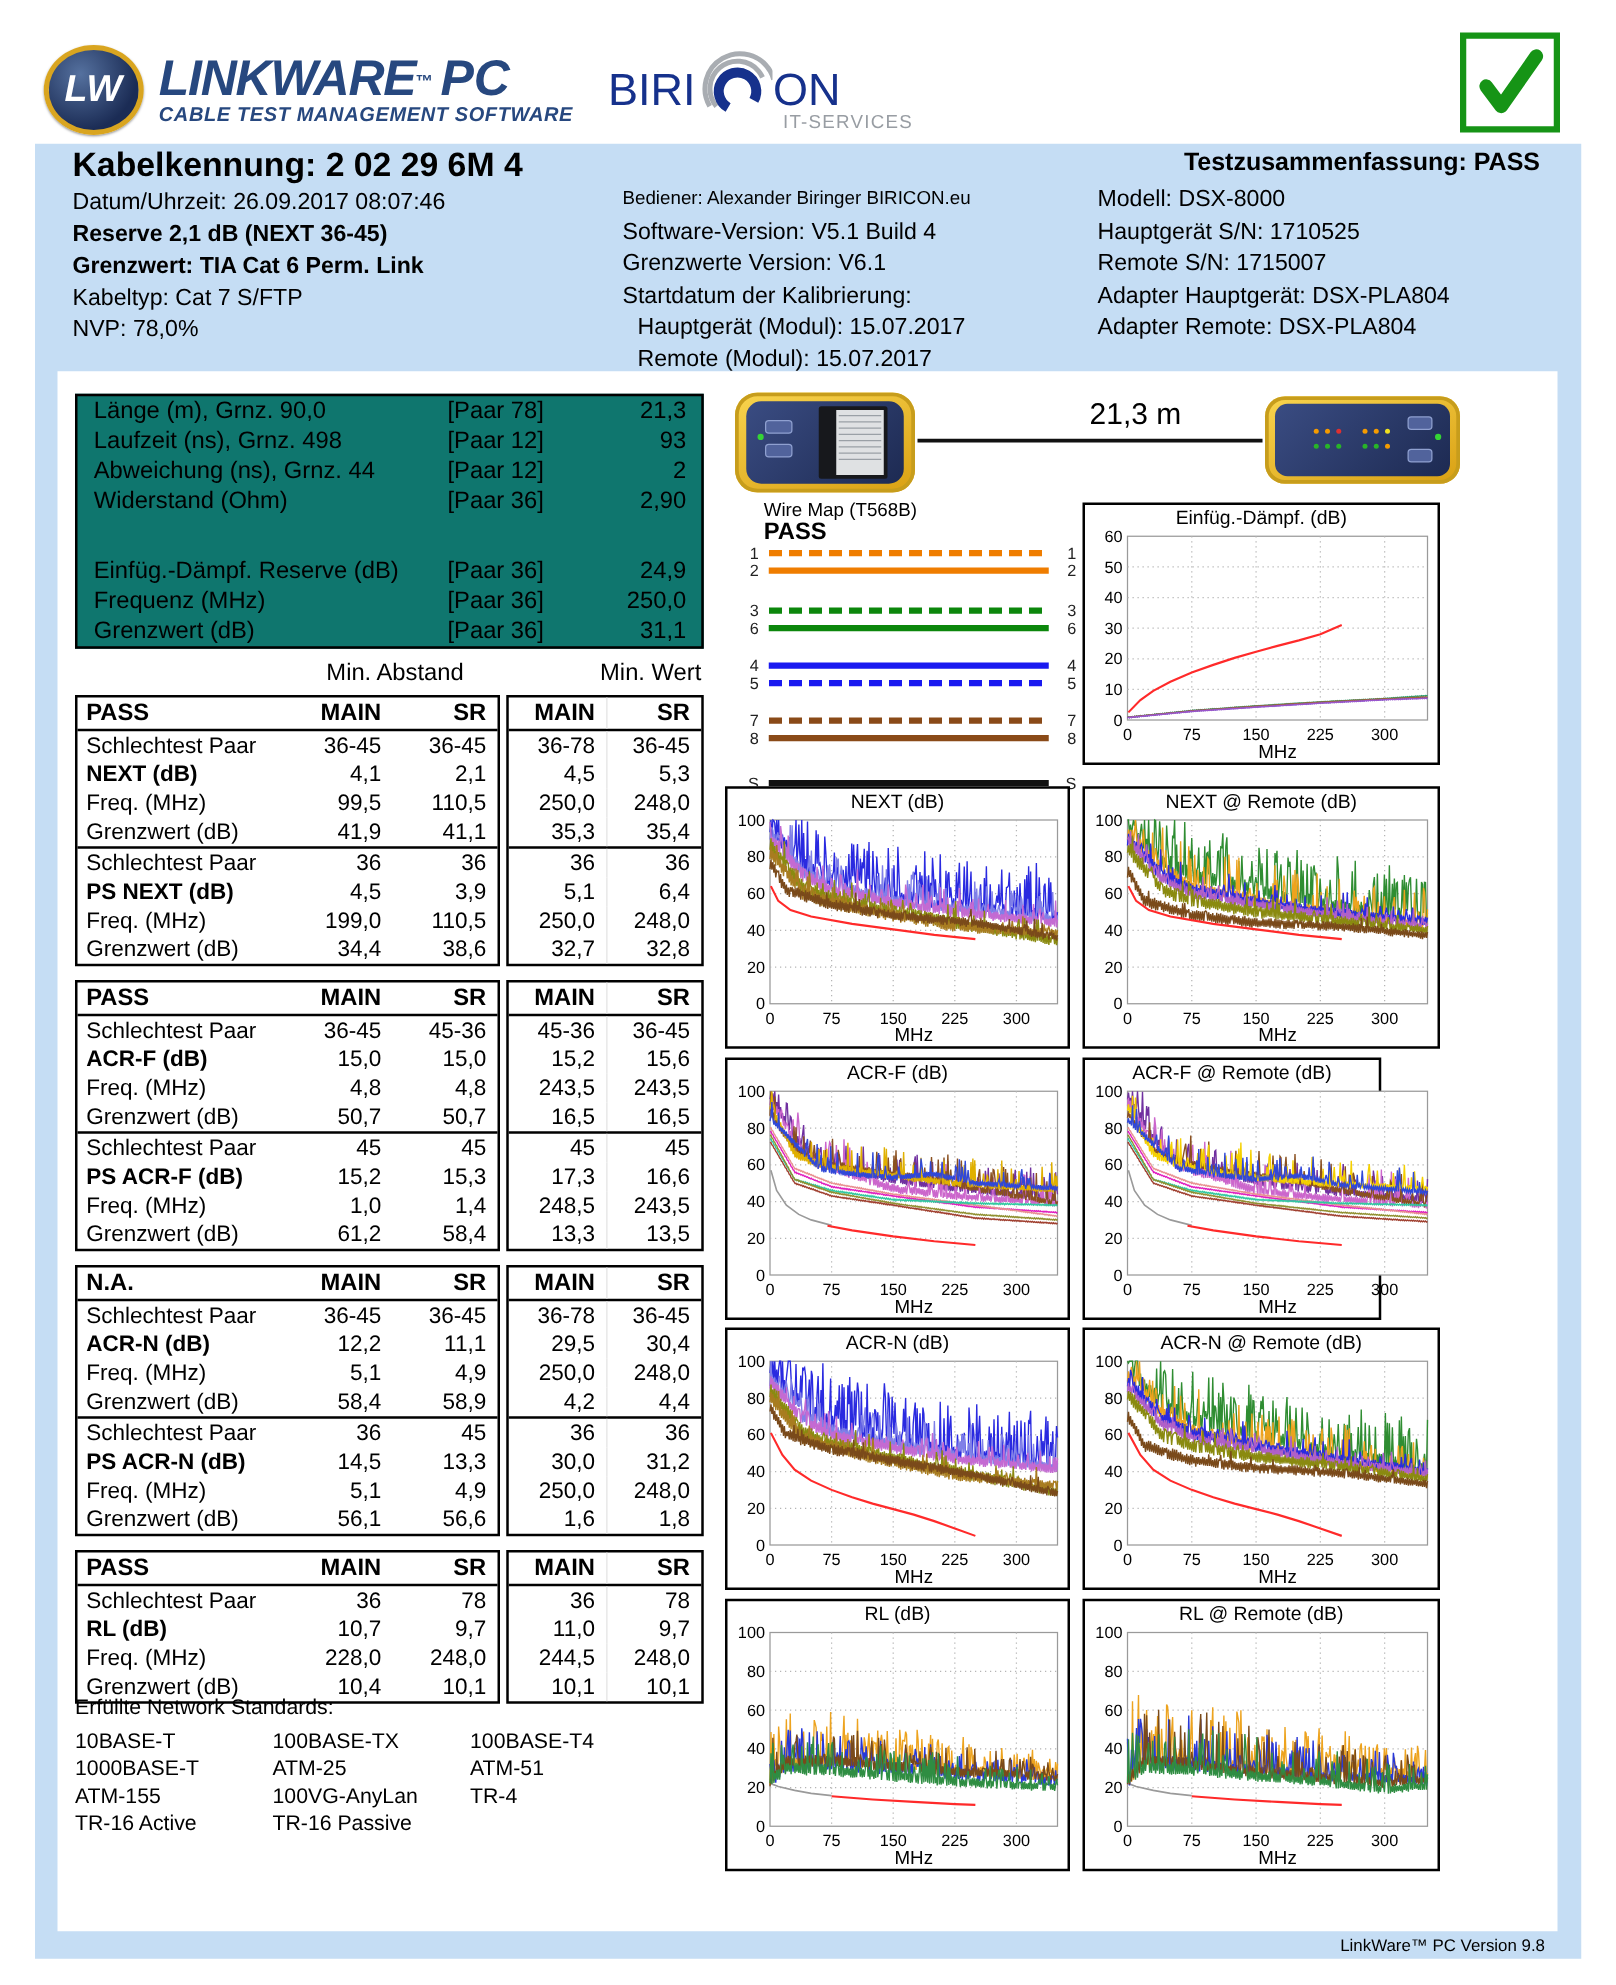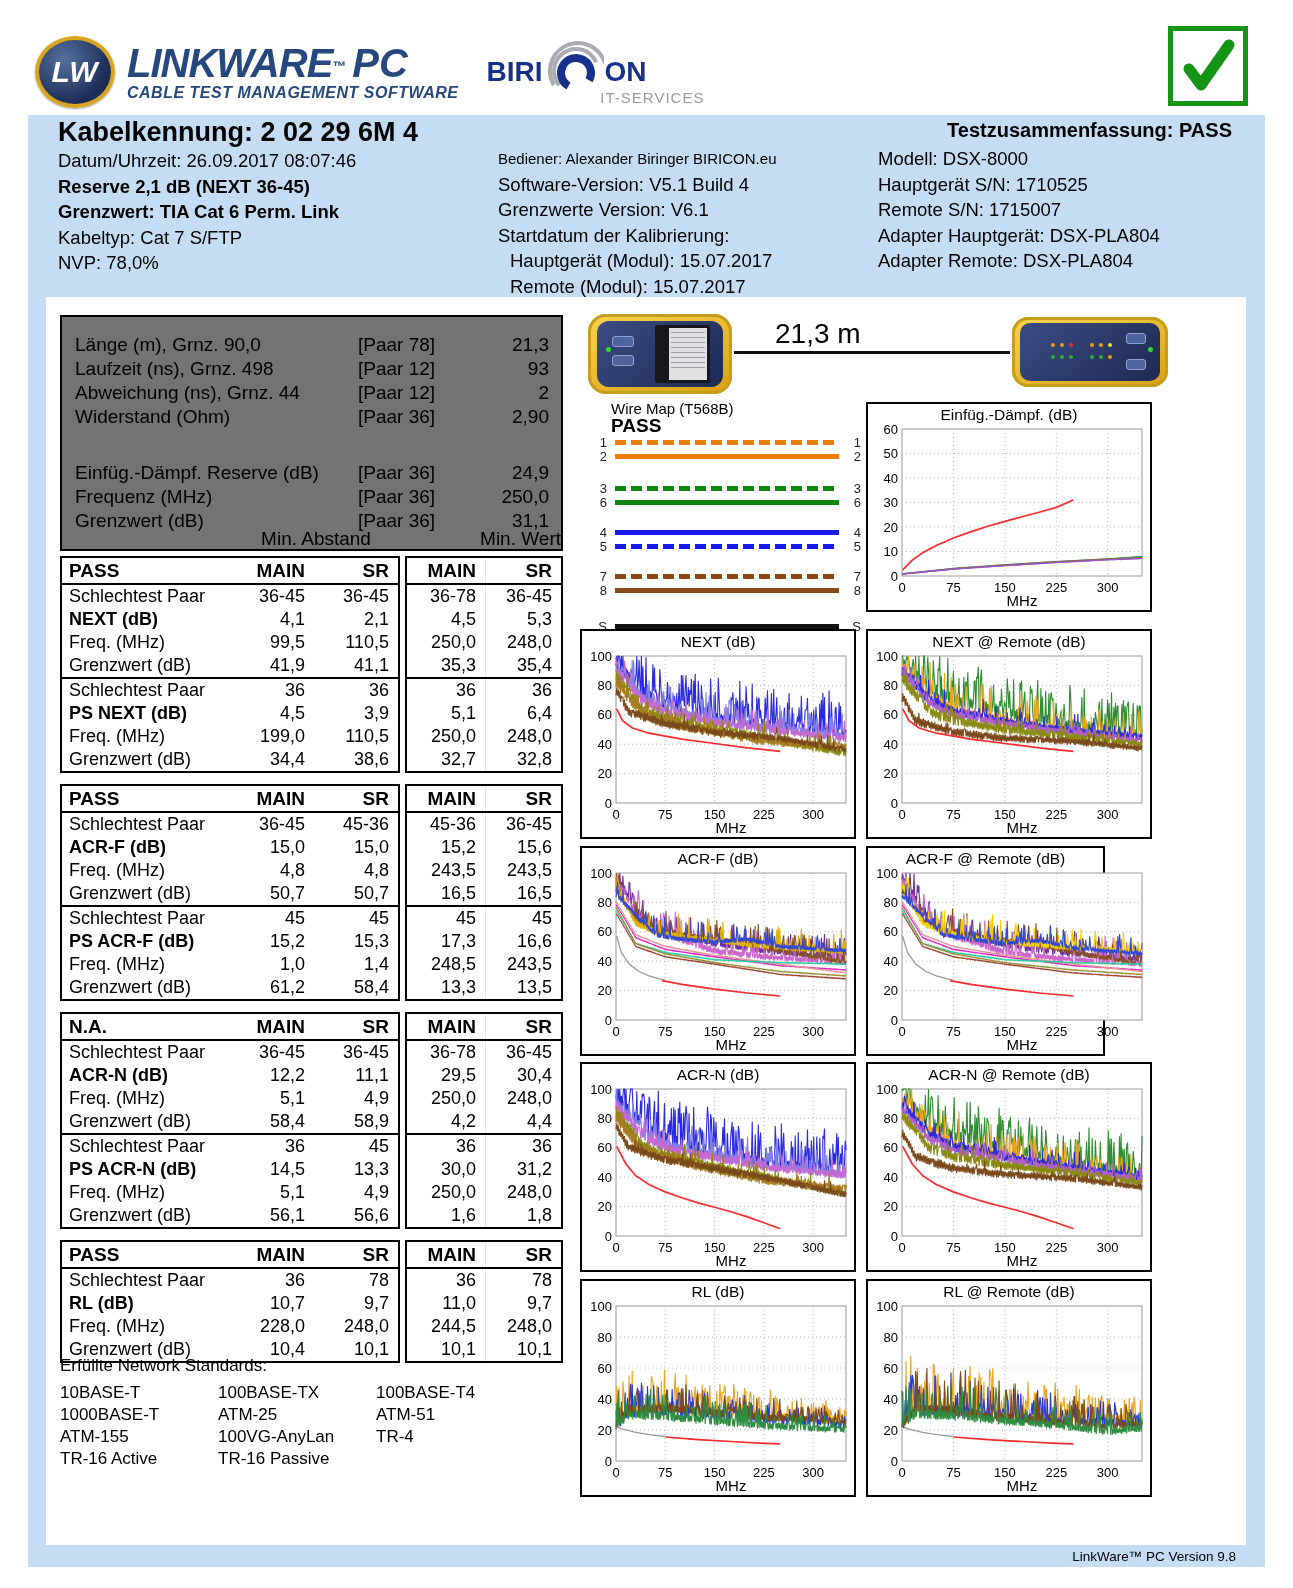--- a/index.html
+++ b/index.html
@@ -10,42 +10,42 @@
   #logo{position:absolute;left:35px;top:30px;height:84px;display:flex;align-items:center;}
   #lw-badge{width:72px;height:64px;border-radius:50%;background:radial-gradient(circle at 35% 30%,#55719f,#1b2c55 70%);
     border:4px solid #d9a520;display:flex;align-items:center;justify-content:center;box-shadow:0 1px 2px rgba(0,0,0,.4);text-align:right;}
   #lw-badge span{color:#fff;font-weight:bold;font-style:italic;font-size:30px;letter-spacing:1px;}
   #wordmark{margin-left:12px;line-height:1;}
   #wordmark .brand{font-style:italic;font-weight:bold;font-size:40px;color:#27487f;letter-spacing:-1px;}
   #wordmark .tm{font-size:14px;vertical-align:super;color:#27487f;font-weight:bold;}
   #wordmark .pc{font-style:italic;font-weight:bold;font-size:40px;color:#27487f;margin-left:6px;}
   #wordmark .sub{font-style:italic;font-weight:bold;font-size:16px;color:#27487f;margin-top:2px;letter-spacing:.5px;}
   #biricon{position:relative;margin-left:28px;display:flex;align-items:center;height:84px;}
-  #biricon .p1,#biricon .p2{font-weight:700;font-size:28px;color:#16318c;letter-spacing:0;}
+  #biricon .p1,#biricon .p2{font-weight:400;font-size:36px;color:#16318c;letter-spacing:0;}
   #biricon .sub{position:absolute;right:-58px;bottom:8px;color:#989da3;font-size:15px;letter-spacing:1px;}
   #check-box{position:absolute;left:1168px;top:26px;width:80px;height:80px;border:5px solid #169416;background:#fff;
     display:flex;align-items:center;justify-content:center;box-sizing:border-box;}
 
   
   #band{position:absolute;left:28px;top:115px;width:1237px;height:1452px;background:#c5ddf4;}
   #content-box{position:absolute;left:46px;top:297px;width:1200px;height:1248px;background:#fff;}
 
   #cable-id{position:absolute;left:58px;top:117px;font-size:27px;font-weight:bold;}
   #test-summary{position:absolute;left:860px;top:119px;width:372px;text-align:right;font-size:20px;font-weight:bold;}
   .info-col{position:absolute;font-size:18.5px;line-height:25.5px;}
   #info-left{left:58px;top:148px;width:430px;}
   #info-center{left:498px;top:146px;width:360px;}
   #info-right{left:862px;top:146px;width:380px;margin-left:16px;}
   .info-line.bold{font-weight:bold;}
   .info-line.small{font-size:15px;}
   .info-line.indent{padding-left:12px;}
 
   
   #summary-table{position:absolute;left:60px;top:315px;width:503px;border:2px solid #000;box-sizing:border-box;
-    padding:16px 0;background:#737373;}
+    padding:0 0;background:#0f766e;}
   .sumrow{display:grid;grid-template-columns:296px 118px 73px;height:24px;line-height:24px;font-size:19px;}
   .sumrow .lbl{padding-left:13px;}
   .sumrow .pair{}
   .sumrow .val{text-align:right;}
   .sumspacer{height:32px;}
 
   #min-abstand{position:absolute;left:230px;top:528px;width:172px;text-align:center;font-size:19px;}
   #min-wert{position:absolute;left:440px;top:528px;width:121px;text-align:right;font-size:19px;}
 
   
@@ -83,21 +83,21 @@
   #main-tester .btn.b2{left:12%;top:52%;}
   #main-tester .led{position:absolute;left:7%;top:40%;width:5px;height:5px;border-radius:50%;background:#35d435;}
   #remote-tester{position:absolute;left:1012px;top:317px;width:156px;height:70px;
     background:linear-gradient(160deg,#f8d44e,#d9a013);border-radius:16px;box-shadow:inset 0 0 0 3px #c79d1c;}
   #remote-tester .body{position:absolute;left:8px;top:6px;right:8px;bottom:6px;background:linear-gradient(135deg,#3a4c82,#1d2a52);border-radius:10px;}
   .ledrow{position:absolute;display:flex;gap:5px;}
   .ledrow i{width:4px;height:4px;border-radius:50%;}
   #remote-tester .btnr{position:absolute;width:18px;height:9px;border-radius:3px;background:#51639c;border:1px solid #8fa0d0;right:10%;}
   #remote-tester .ledg{position:absolute;right:5%;top:42%;width:5px;height:5px;border-radius:50%;background:#35d435;}
   #link-line{position:absolute;left:734px;top:351px;width:276px;height:3px;background:#111;}
-  #link-length{position:absolute;left:775px;top:318px;width:170px;text-align:left;font-size:28px;}
+  #link-length{position:absolute;left:775px;top:318px;width:170px;text-align:right;font-size:24px;}
 
   
   #wiremap{position:absolute;left:593px;top:400px;width:268px;}
   #wiremap .wm-title{font-size:15px;margin-left:18px;}
   #wiremap .wm-status{font-size:19px;font-weight:bold;margin-left:18px;line-height:18px;}
   .wmrow{display:flex;align-items:center;height:14px;}
   .wmrow .n{width:14px;font-size:13px;color:#222;text-align:right;flex:0 0 14px;}
   .wmrow .wl{height:5px;flex:1;margin:0 8px;}
 
   

